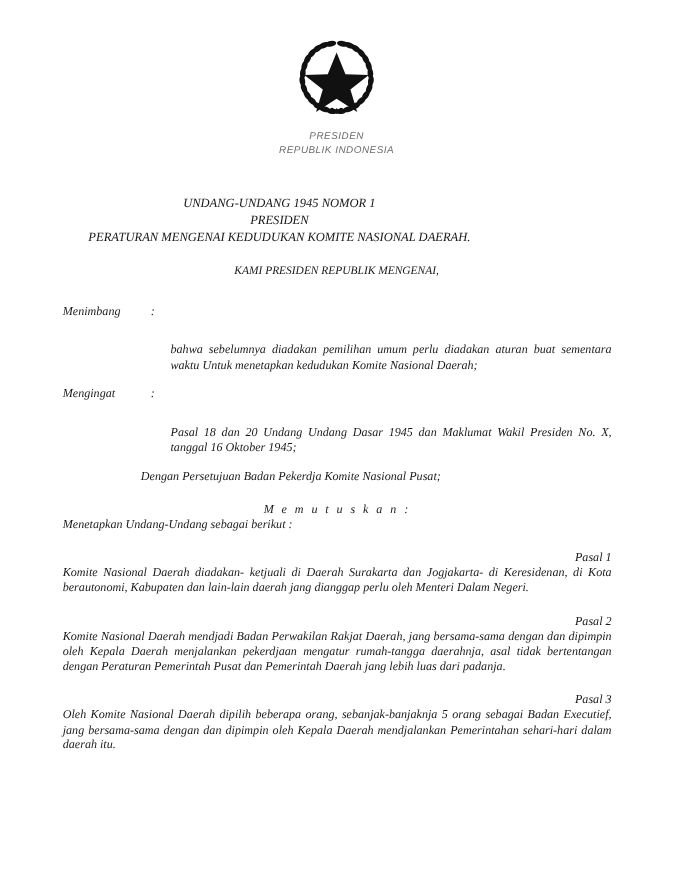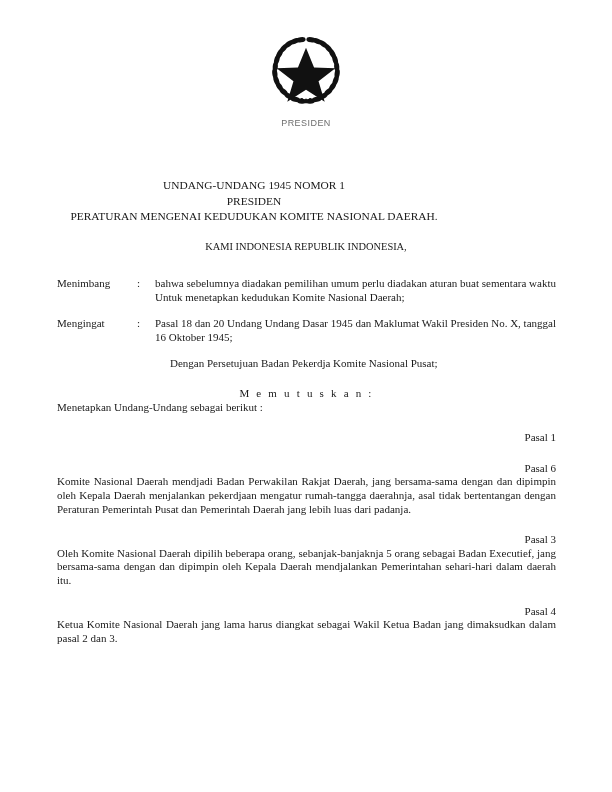--- a/index.html
+++ b/index.html
@@ -8,20 +8,21 @@
     background: #ffffff;
   }
   .page {
     position: relative;
     width: 612px;
     height: 792px;
     background: #ffffff;
     font-family: "Liberation Serif", "DejaVu Serif", serif;
     color: #1a1a1a;
     overflow: hidden;
+    font-style: italic;
   }
 
   
   .emblem-block {
     position: absolute;
     top: 34px;
     left: 0;
     width: 612px;
     text-align: center;
   }
@@ -77,23 +78,24 @@
     width: 80px;
     flex: 0 0 80px;
   }
   .cons-colon {
     width: 18px;
     flex: 0 0 18px;
   }
   .cons-text {
     flex: 1 1 auto;
     text-align: justify;
+    margin-top: 35px;
   }
   .approval-line {
-    margin-left: 113px;
+    margin-left: 71px;
     margin-top: 13px;
   }
   .memutuskan {
     text-align: center;
     margin-top: 16px;
     letter-spacing: 2.2px;
   }
   .menetapkan {
   }
 
@@ -157,30 +159,31 @@
           <path d="M50 84.5 L46 89.5 L50 91.5 L54 89.5 Z"></path>
           <ellipse cx="44" cy="86.5" rx="2.6" ry="2.0" transform="rotate(-25 44 86.5)"></ellipse>
           <ellipse cx="56" cy="86.5" rx="2.6" ry="2.0" transform="rotate(25 56 86.5)"></ellipse>
         </g>
 
         <polygon points="50,18 60.6,44.2 88.6,45.1 66.5,62.3 74.6,89.1 50,73.4 25.4,89.1 33.5,62.3 11.4,45.1 39.4,44.2"></polygon>
       </g>
     </svg>
     <div class="emblem-caption">
       <div>PRESIDEN</div>
+      <div>REPUBLIK INDONESIA</div>
     </div>
   </div>
 
   <div class="title-block">
     <div>UNDANG-UNDANG 1945 NOMOR 1</div>
     <div>PRESIDEN</div>
     <div>PERATURAN MENGENAI KEDUDUKAN KOMITE NASIONAL DAERAH.</div>
   </div>
 
-  <div class="kami-line">KAMI INDONESIA REPUBLIK INDONESIA,</div>
+  <div class="kami-line">KAMI PRESIDEN REPUBLIK MENGENAI,</div>
 
   <div class="body-area">
 
     <div class="cons-row">
       <div class="cons-label">Menimbang</div>
       <div class="cons-colon">:</div>
       <div class="cons-text">bahwa sebelumnya diadakan pemilihan umum perlu diadakan aturan buat sementara waktu Untuk menetapkan kedudukan Komite Nasional Daerah;</div>
     </div>
 
     <div class="cons-row">
@@ -190,31 +193,28 @@
     </div>
 
     <div class="approval-line">Dengan Persetujuan Badan Pekerdja Komite Nasional Pusat;</div>
 
     <div class="memutuskan">M e m u t u s k a n  :</div>
 
     <div class="menetapkan">Menetapkan Undang-Undang sebagai berikut :</div>
 
     <div class="article">
       <div class="article-heading">Pasal 1</div>
+      <div class="article-text">Komite Nasional Daerah diadakan- ketjuali di Daerah Surakarta dan Jogjakarta- di Keresidenan, di Kota berautonomi, Kabupaten dan lain-lain daerah jang dianggap perlu oleh Menteri Dalam Negeri.</div>
     </div>
 
     <div class="article">
-      <div class="article-heading">Pasal 6</div>
+      <div class="article-heading">Pasal 2</div>
       <div class="article-text">Komite Nasional Daerah mendjadi Badan Perwakilan Rakjat Daerah, jang bersama-sama dengan dan dipimpin oleh Kepala Daerah menjalankan pekerdjaan mengatur rumah-tangga daerahnja, asal tidak bertentangan dengan Peraturan Pemerintah Pusat dan Pemerintah Daerah jang lebih luas dari padanja.</div>
     </div>
 
     <div class="article">
       <div class="article-heading">Pasal 3</div>
       <div class="article-text">Oleh Komite Nasional Daerah dipilih beberapa orang, sebanjak-banjaknja 5 orang sebagai Badan Executief, jang bersama-sama dengan dan dipimpin oleh Kepala Daerah mendjalankan Pemerintahan sehari-hari  dalam daerah itu.</div>
     </div>
 
-    <div class="article">
-      <div class="article-heading">Pasal 4</div>
-      <div class="article-text">Ketua Komite Nasional Daerah jang lama harus diangkat sebagai Wakil Ketua Badan jang dimaksudkan dalam pasal 2 dan 3.</div>
-    </div>
 
   </div>
 </div>
 
 </body></html>

